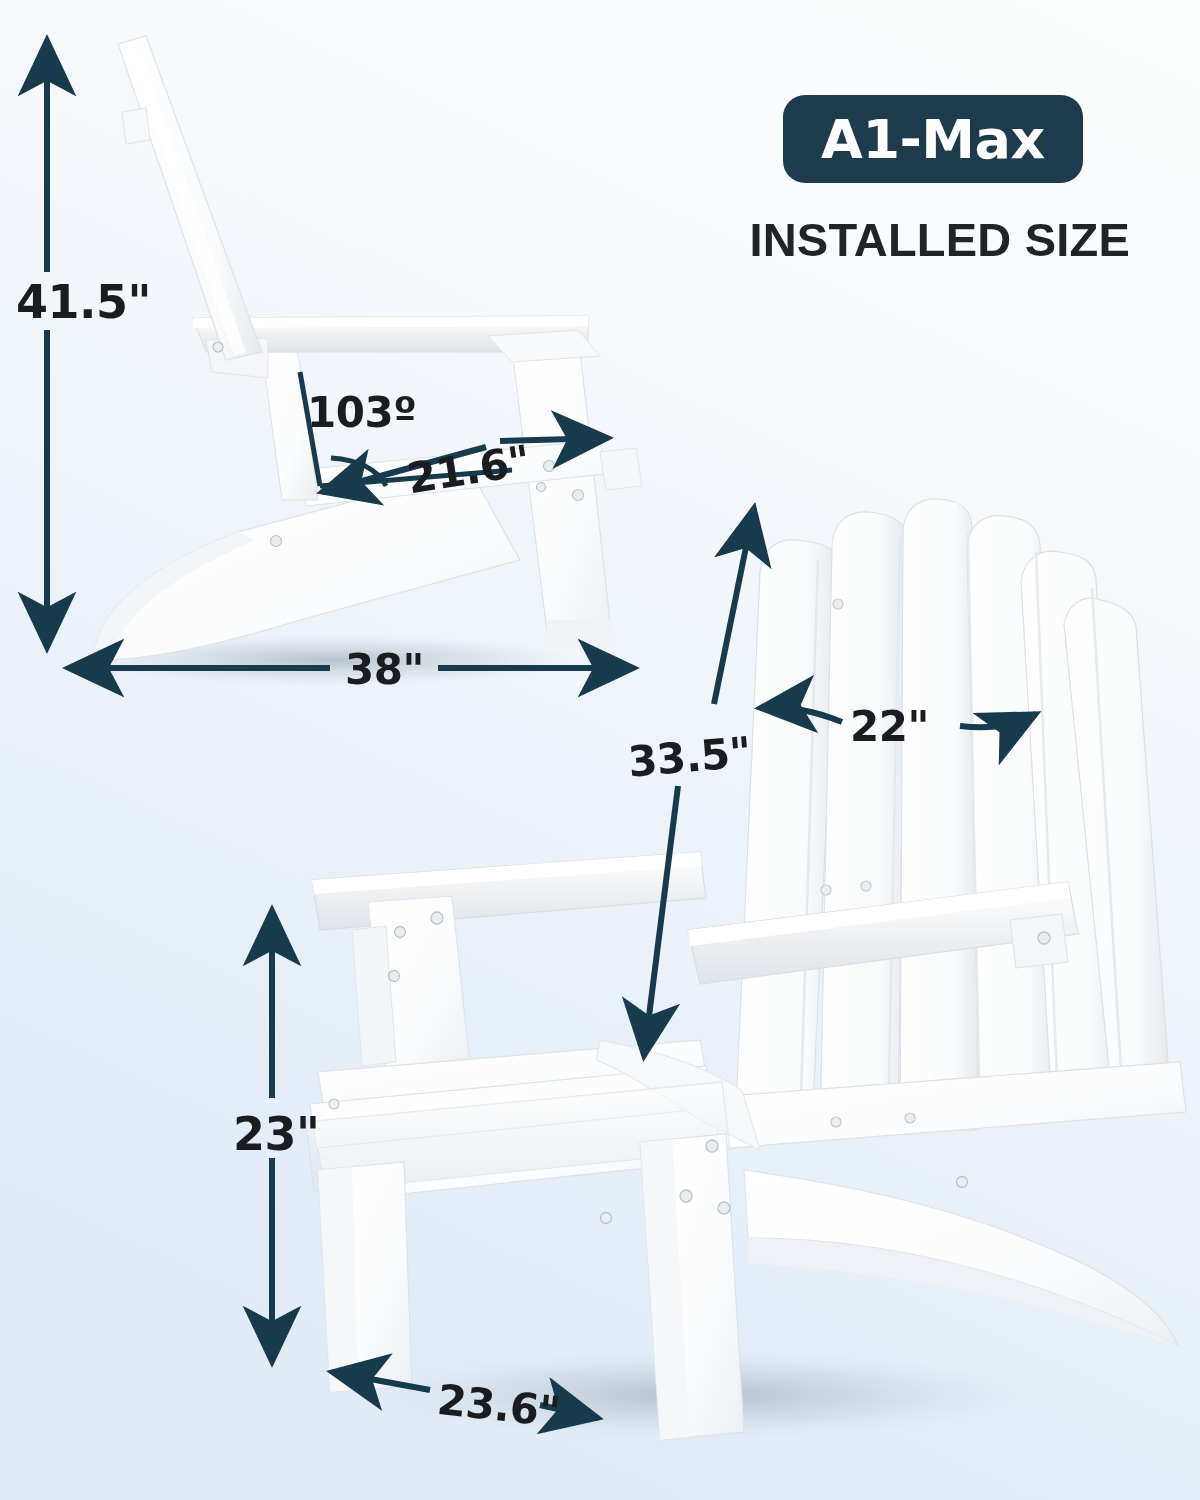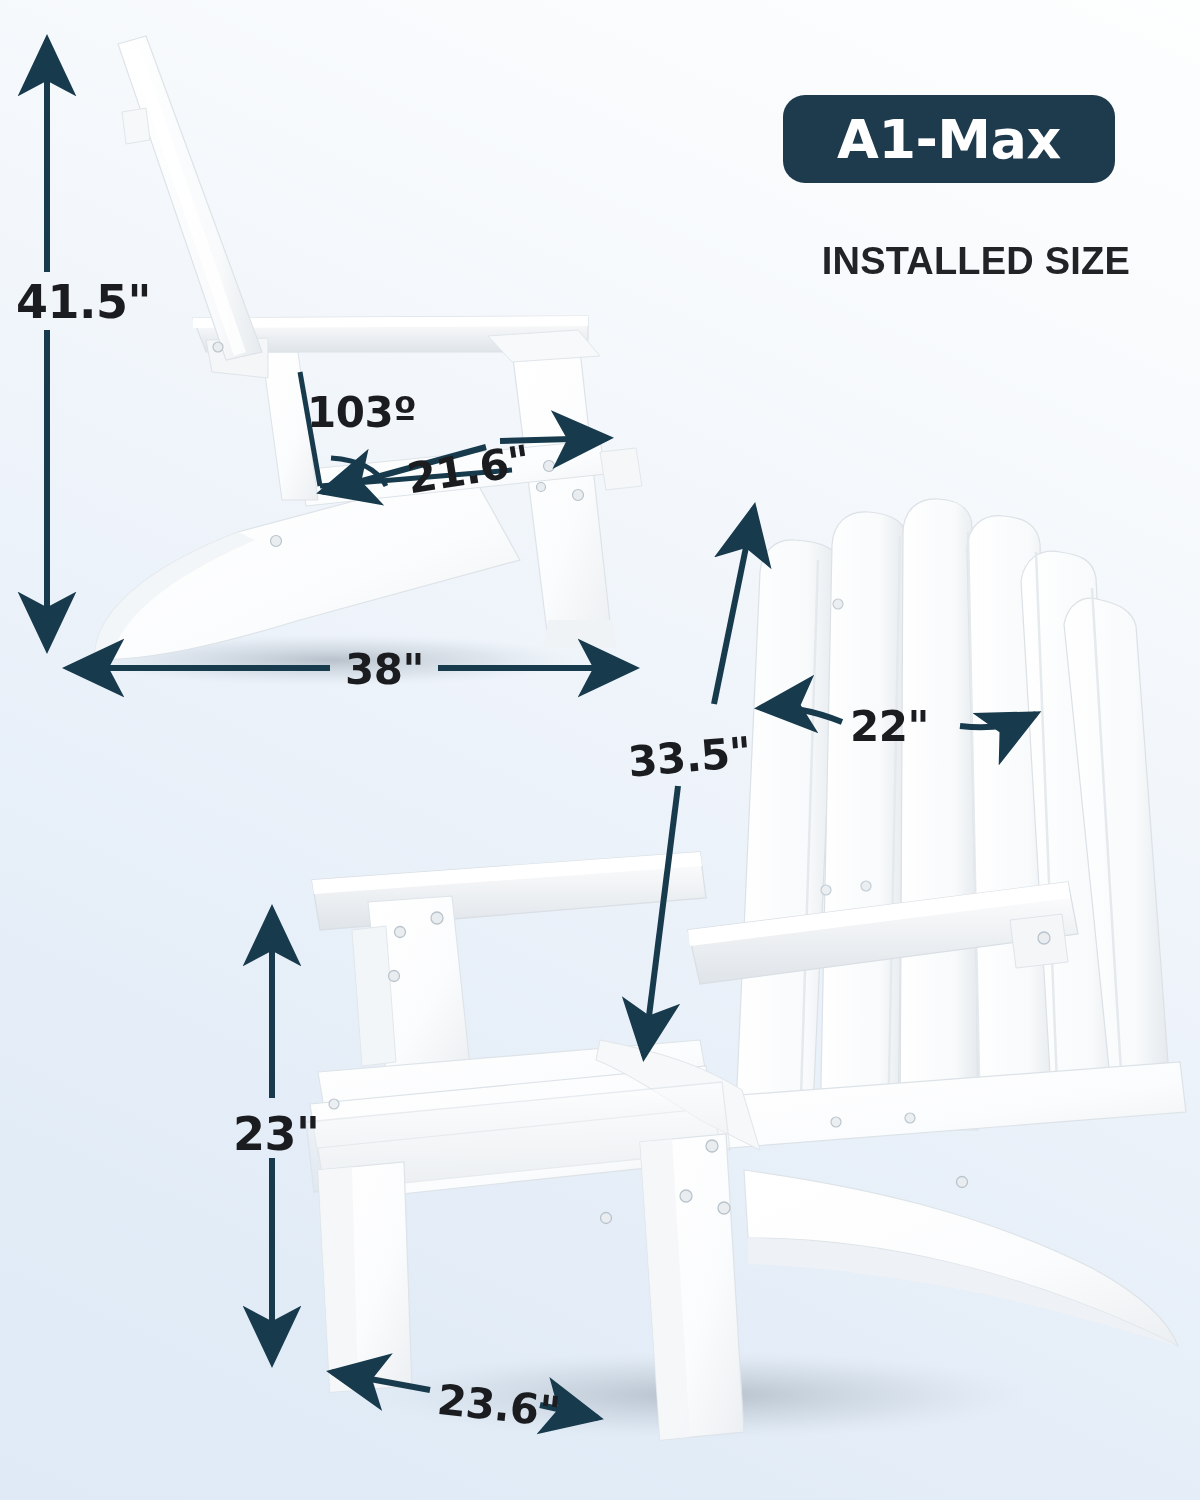--- a/index.html
+++ b/index.html
@@ -6,33 +6,32 @@
   body{
     width:1200px;height:1500px;overflow:hidden;position:relative;
     font-family:"Liberation Sans","DejaVu Sans",sans-serif;
     background:linear-gradient(205deg,#fdfefe 0%,#f6f9fc 28%,#eaf1f9 58%,#e2ecf7 82%,#dfeaf6 100%);
   }
   #stage{position:absolute;inset:0;}
   .abs{position:absolute;}
 
   
   #badge{
-    left:783px;top:95px;width:332px;height:88px;
+    left:783px;top:95px;width:300px;height:88px;
     background:#1e3a4d;border-radius:22px;
     display:flex;align-items:center;justify-content:center;
   }
   #badge-label{
     color:#ffffff;font-size:54px;font-weight:700;letter-spacing:-0.5px;
     font-family:"DejaVu Sans","Liberation Sans",sans-serif;
   }
   #heading{
     left:660px;top:212px;width:470px;text-align:right;
-    color:#222326;font-size:38px;font-weight:700;letter-spacing:0.2px;
+    color:#222326;font-size:47px;font-weight:700;letter-spacing:0.2px;
     font-family:"Liberation Sans","DejaVu Sans",sans-serif;
-    margin-top:28px;
   }
 
   
   .dim-text{
     color:#1b1c1f;font-weight:700;white-space:nowrap;
     font-family:"DejaVu Sans","Liberation Sans",sans-serif;
     letter-spacing:-0.5px;
   }
   #t-415{left:16px;top:275px;font-size:46px;}
   #t-103{left:307px;top:388px;font-size:42px;text-align:right;}

